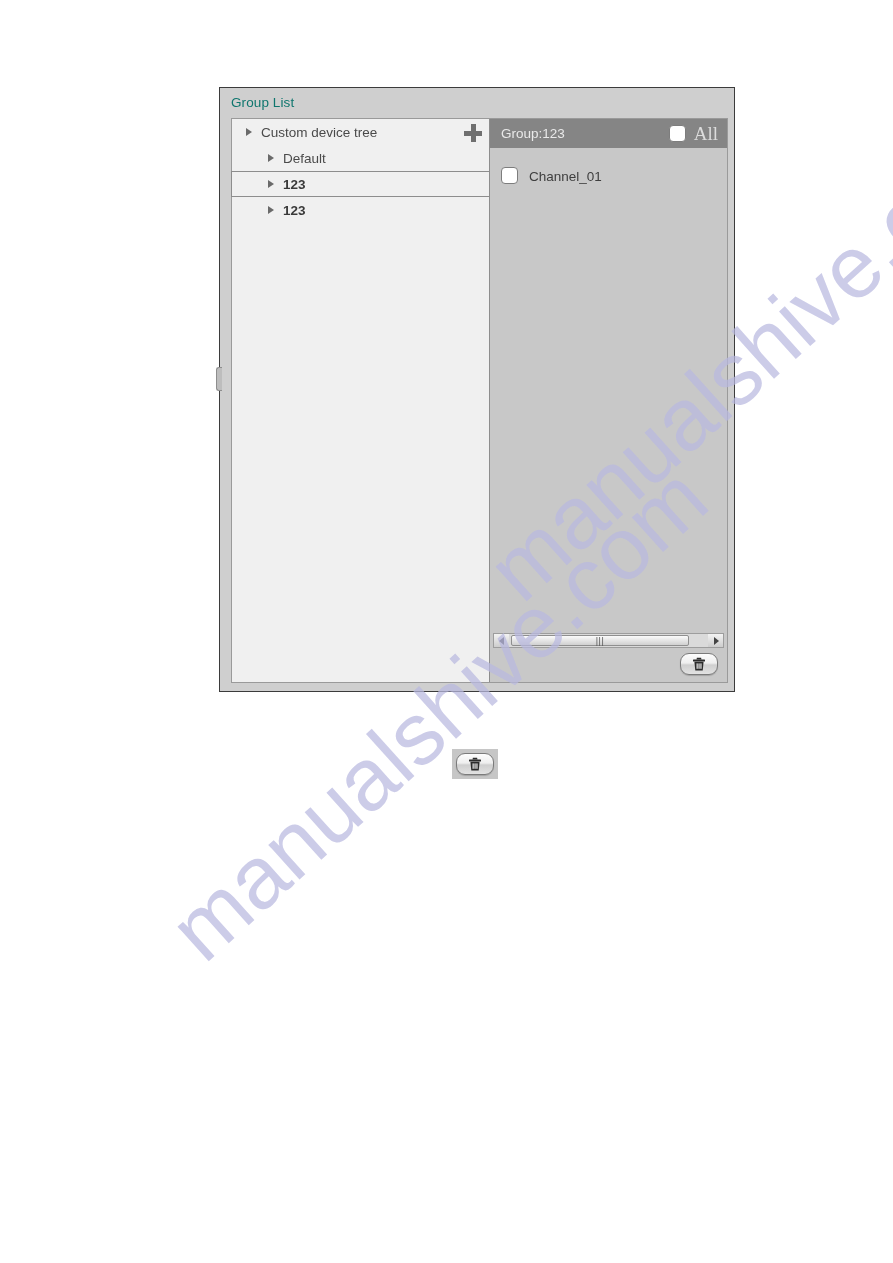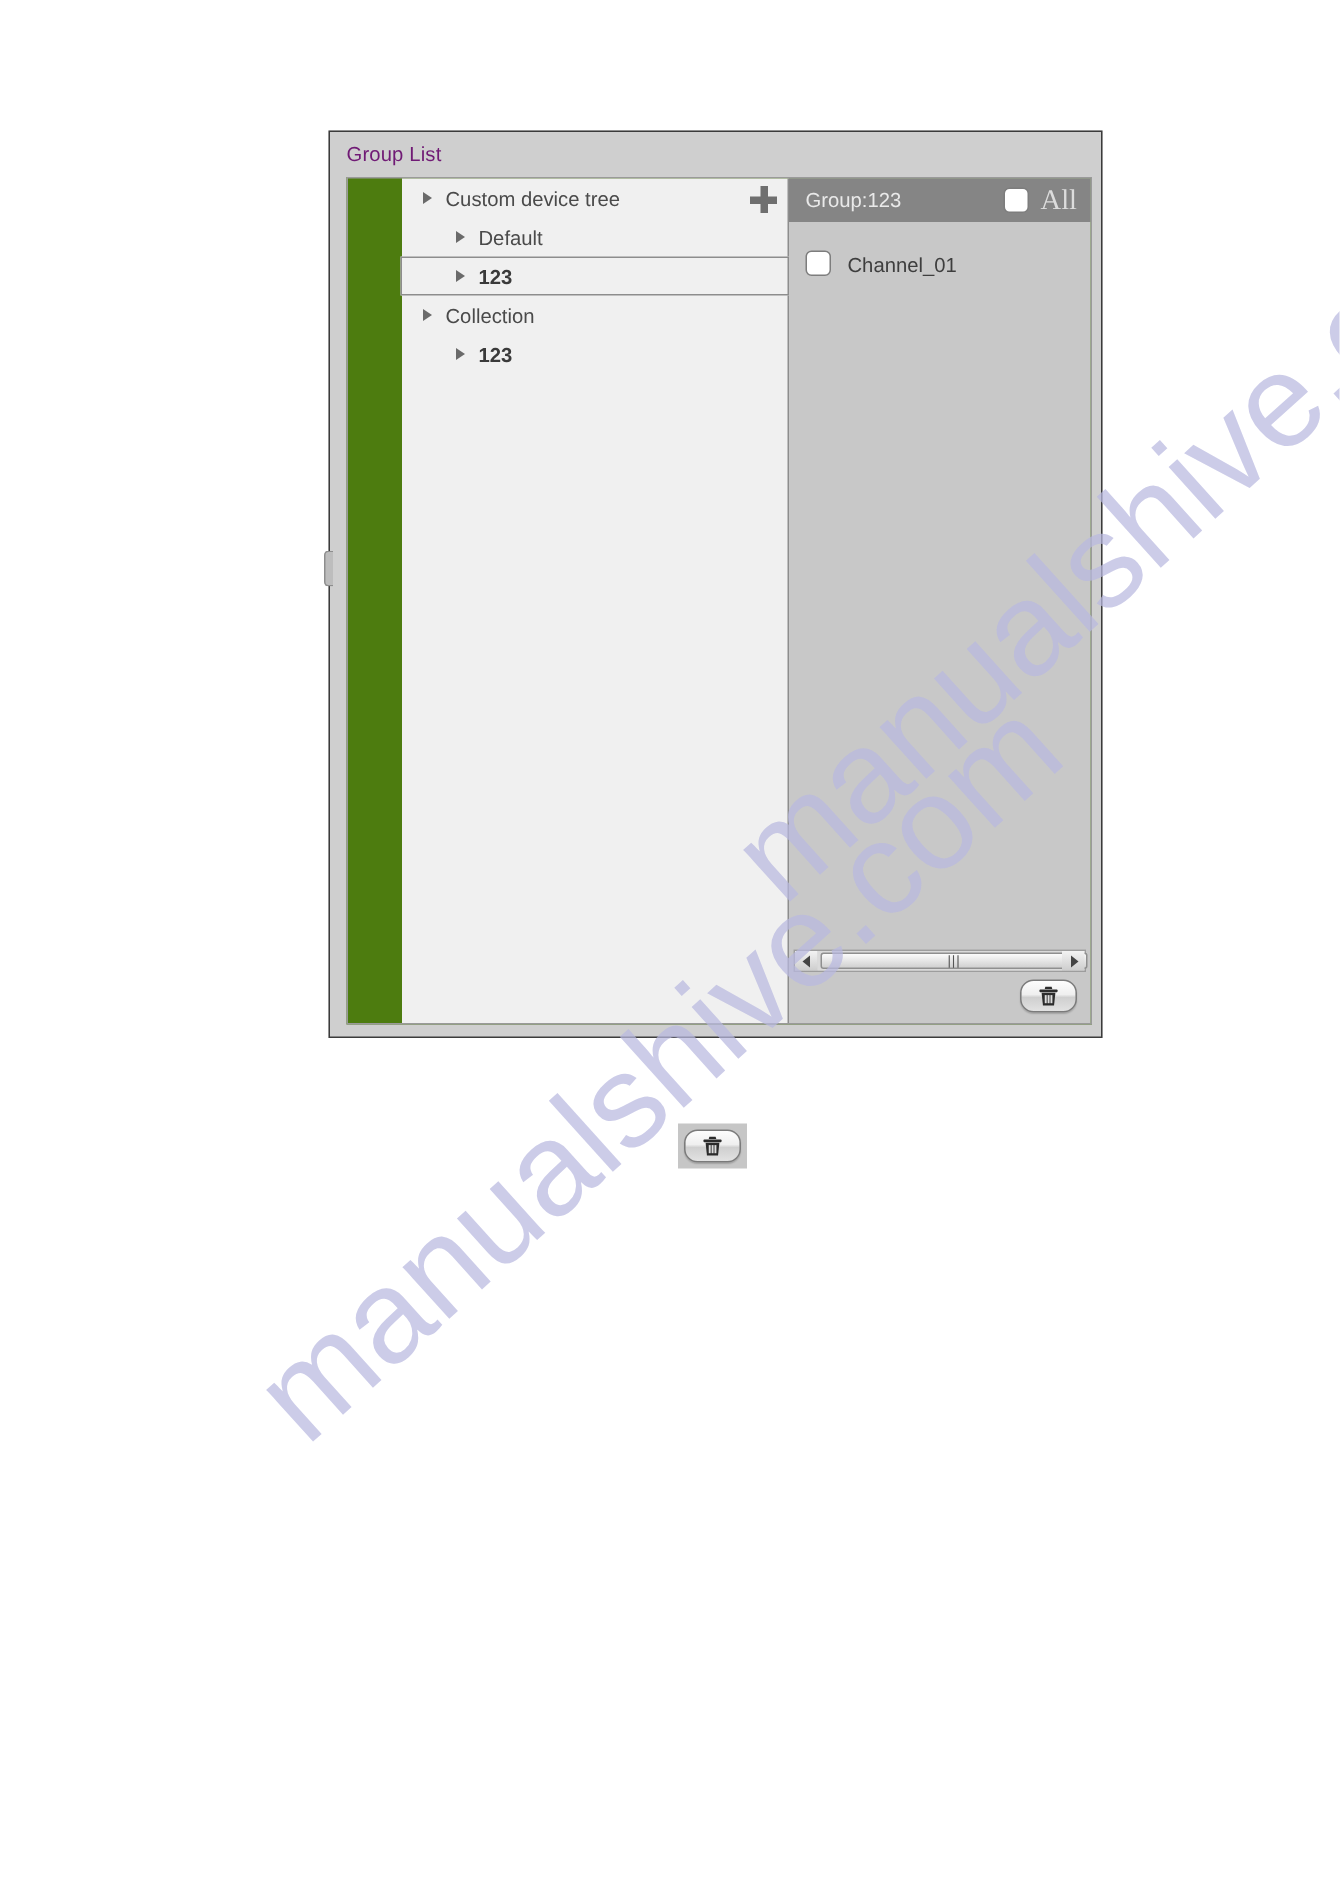--- a/index.html
+++ b/index.html
@@ -52,35 +52,34 @@
     background: #cfcfcf;
     border: 1px solid #3b3b3b;
     box-sizing: border-box;
     z-index: 10;
   }
   .panel-title {
     position: absolute;
     left: 11px;
     top: 7px;
     font-size: 13.5px;
-    color: #701a75;
+    color: #0f766e;
     letter-spacing: .1px;
   }
 
   .panel-body {
     position: absolute;
     left: 11px;
     top: 30px;
     right: 6px;
     bottom: 8px;
     display: flex;
     border: 1px solid #9a9a9a;
     box-sizing: border-box;
-    background: #4d7c0f;
-    padding-left: 36px;
+    background: #b91c1c;
   }
 
   
   .tree-pane {
     width: 258px;
     background: #f0f0f0;
     position: relative;
     border-right: 1px solid #8d8d8d;
     box-sizing: border-box;
   }
@@ -326,24 +325,20 @@
       <div class="tree-row level1">
         <span class="caret"></span>
         <span class="tree-label">Default</span>
       </div>
 
       <div class="tree-row level1 selected">
         <span class="caret"></span>
         <span class="tree-label">123</span>
       </div>
 
-      <div class="tree-row level0">
-        <span class="caret"></span>
-        <span class="tree-label">Collection</span>
-      </div>
 
       <div class="tree-row level1 bold">
         <span class="caret"></span>
         <span class="tree-label">123</span>
       </div>
 
       <div class="add-group-button"></div>
     </div>
 
     <div class="device-pane">

